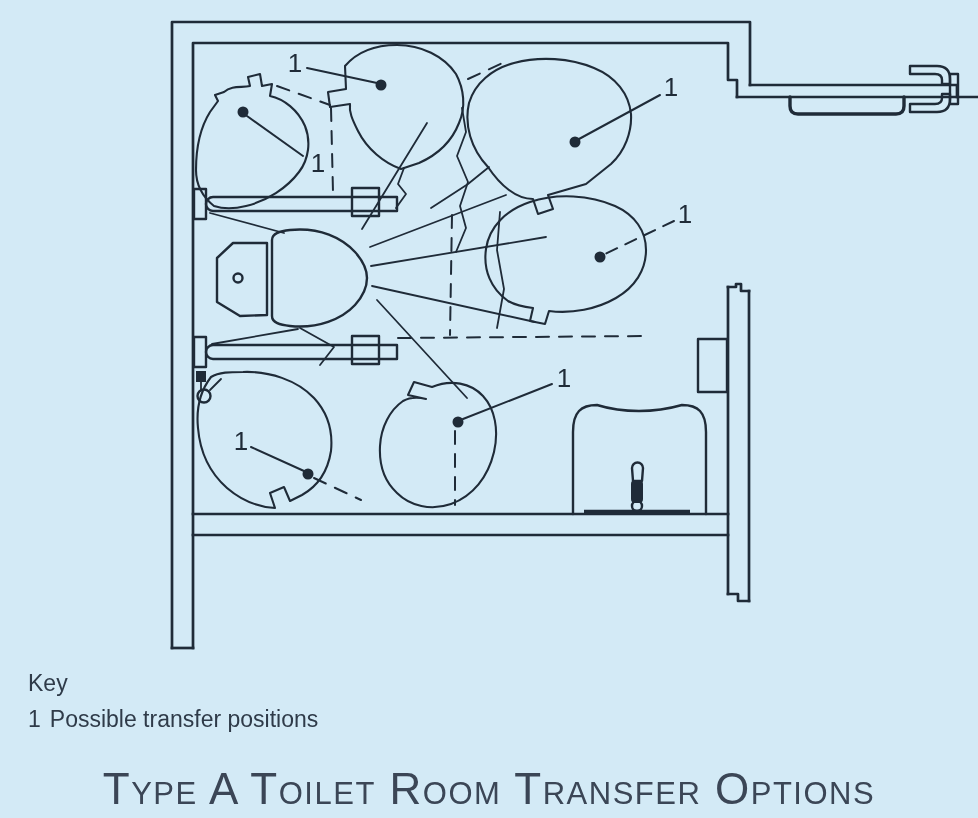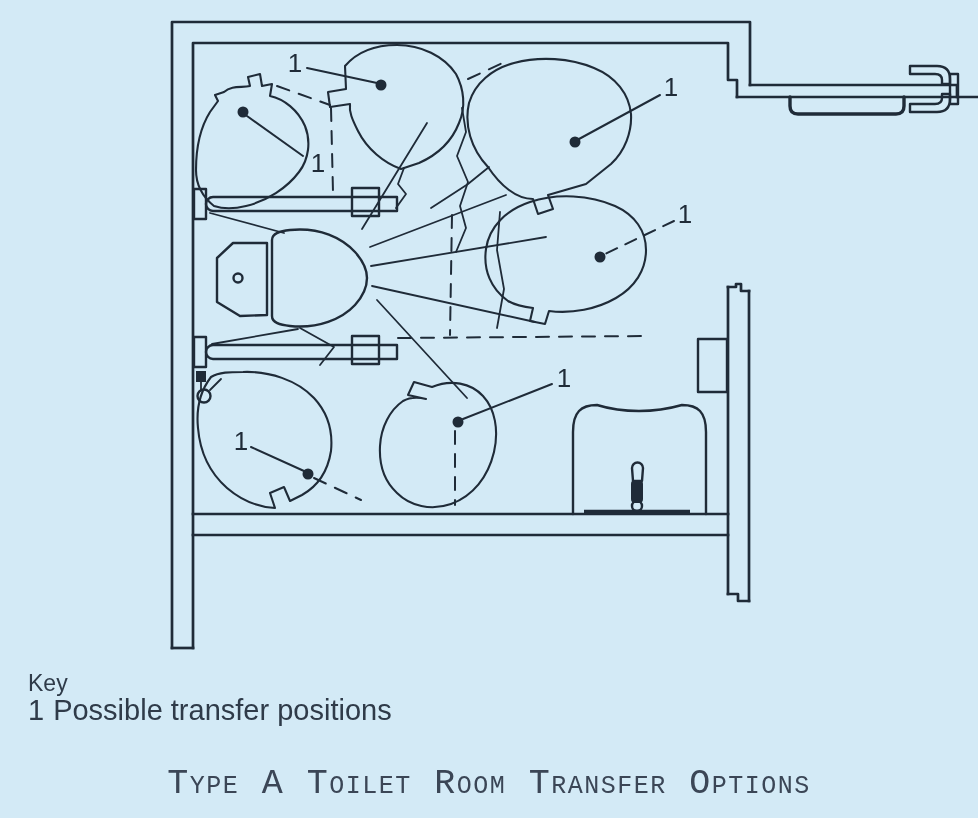--- a/index.html
+++ b/index.html
@@ -23,29 +23,29 @@
   .thick-lip{stroke-width:4.6;stroke-linecap:butt;}
   .fillshape{fill:var(--line,#1f2b38);stroke:none;}
   text.marker{
     font-family:"Liberation Sans",sans-serif;
     font-size:26px;
     fill:var(--line,#1f2b38);
   }
   
   .key{position:absolute;left:28px;top:672px;color:var(--key_text,#2f3b49);}
   .key-heading{font-size:23px;line-height:1;}
-  .key-entry{font-size:29px;line-height:1;margin-top:1px;}
+  .key-entry{font-size:23px;line-height:1;margin-top:13px;}
   .key-symbol{margin-right:9px;}
   
   .title{
     position:absolute;left:0;right:0;top:764px;
     text-align:center;
-    font-family:Liberation Mono, monospace;
+    font-family:Liberation Sans, sans-serif;
     font-variant:small-caps;
-    font-size:35px;
+    font-size:44px;
     letter-spacing:1.5px;
     color:var(--title,#3b4656);
   }
 </style>
 </head>
 <body>
 
 <div class="page">
 
   <svg width="978" height="660" viewBox="0 0 978 660">

